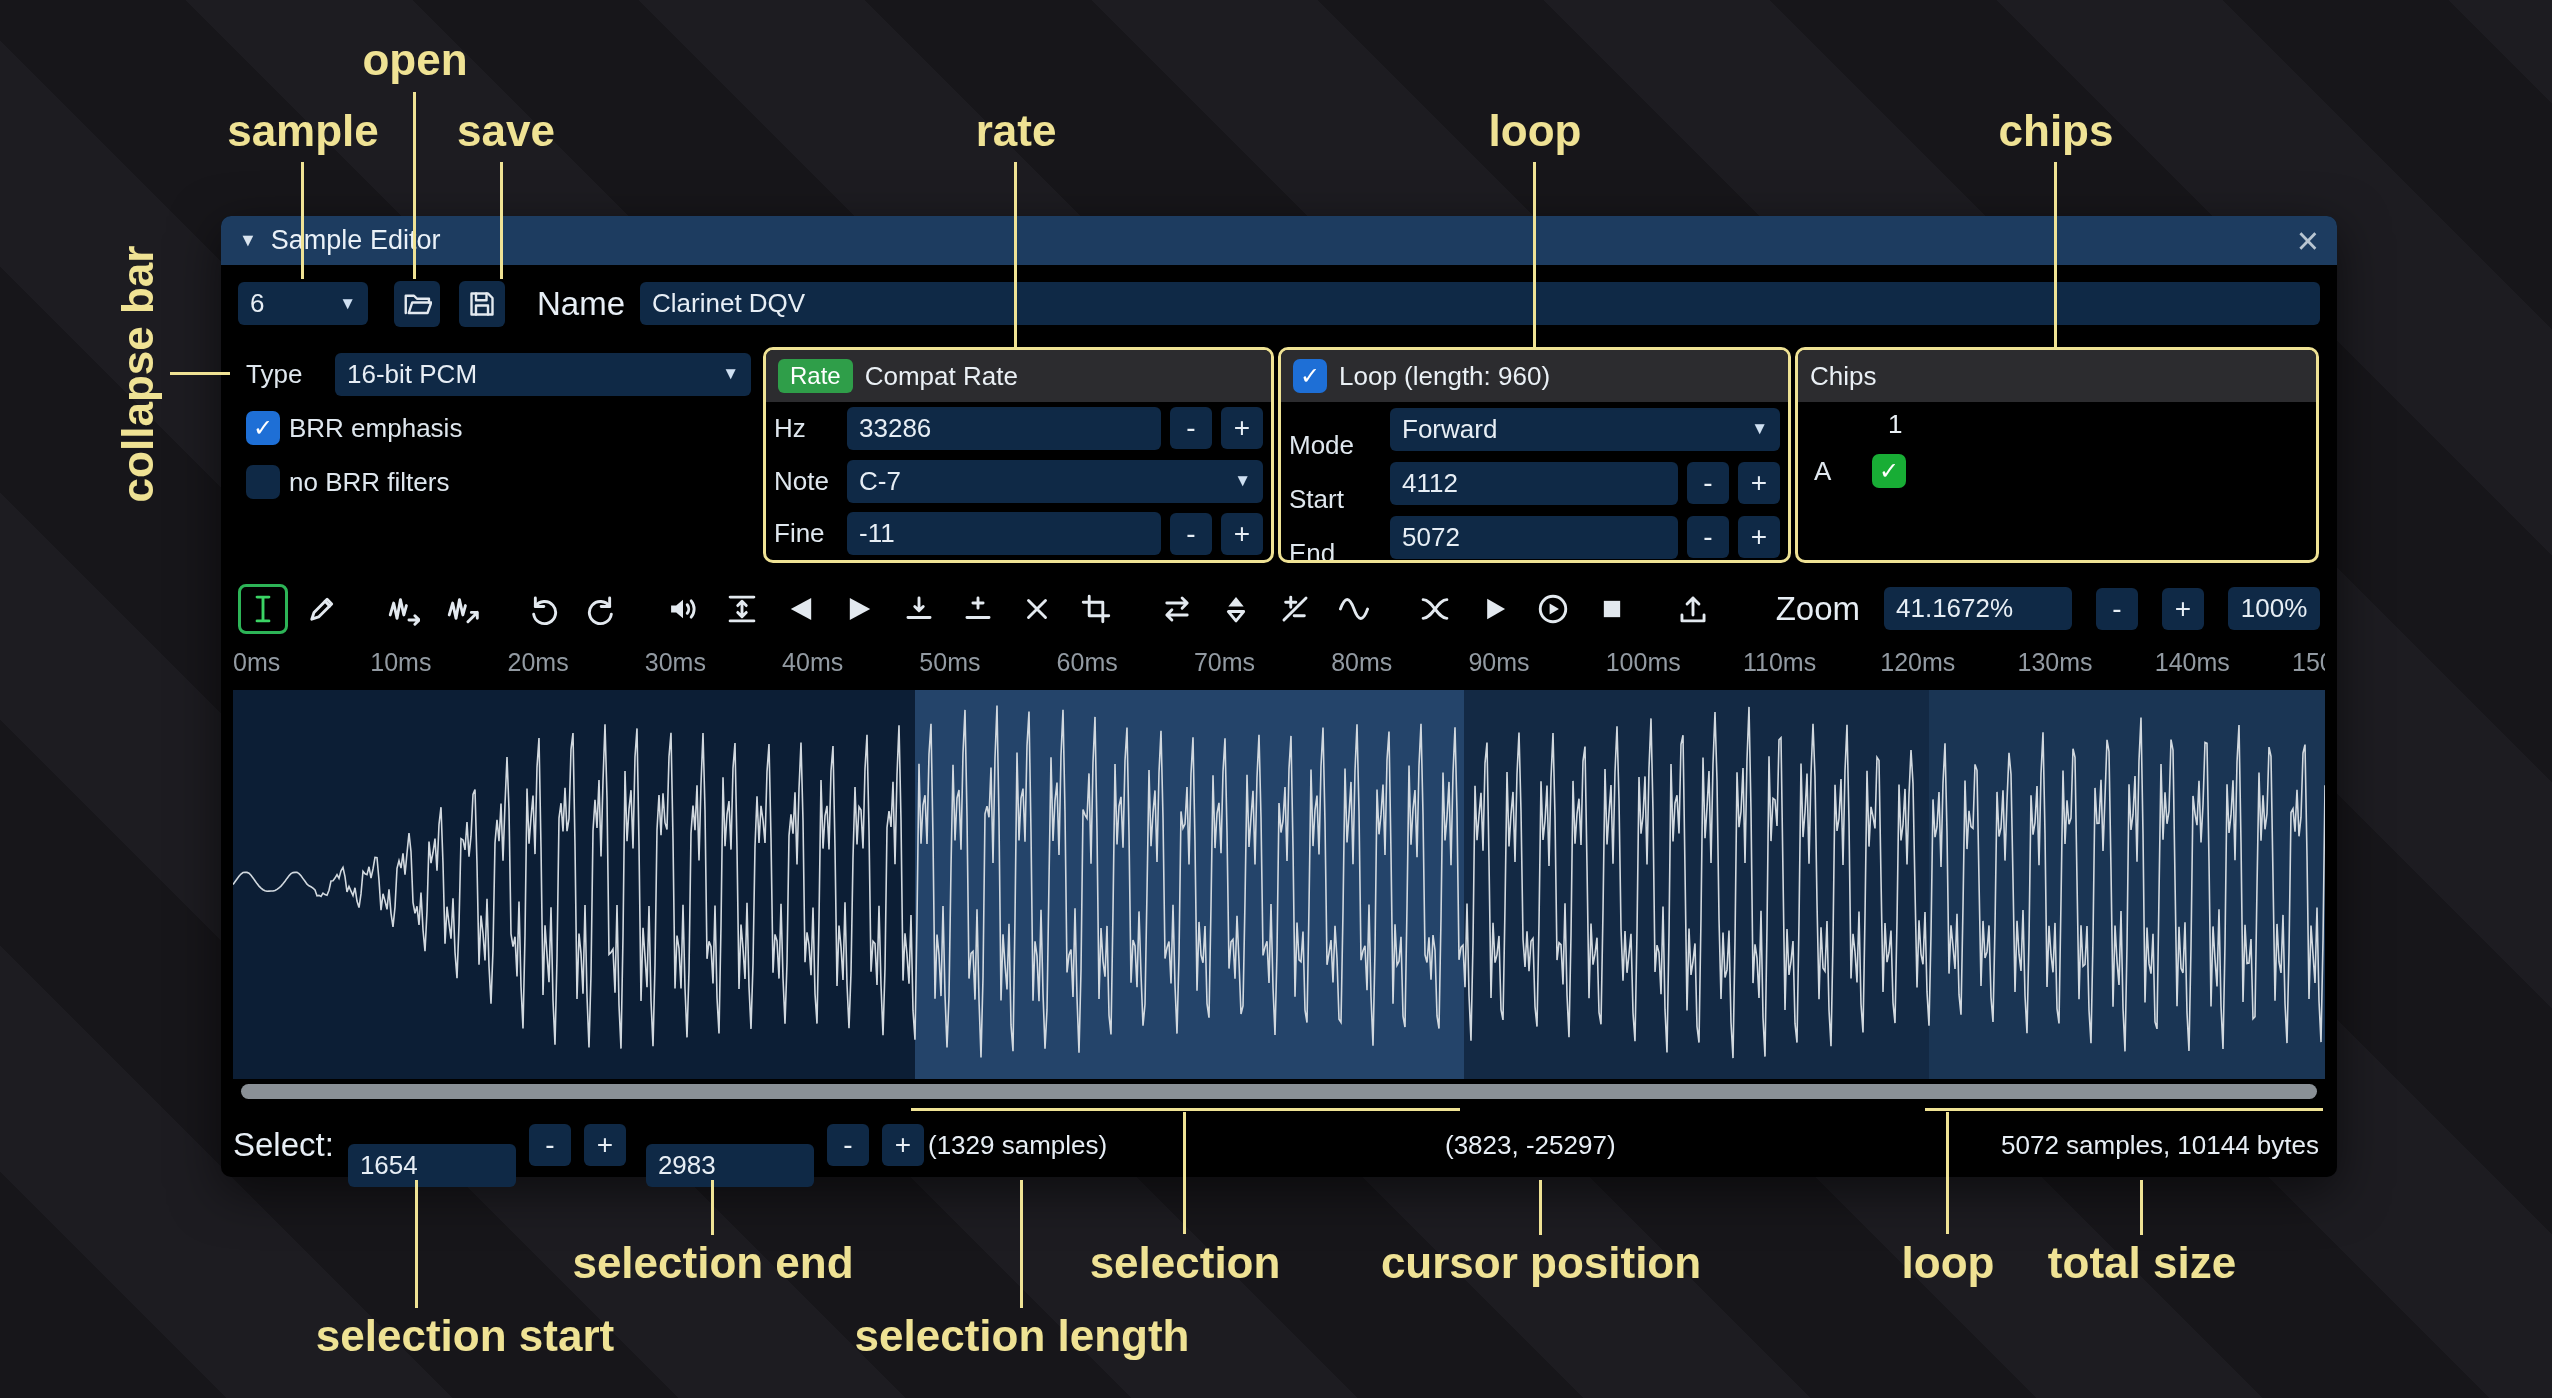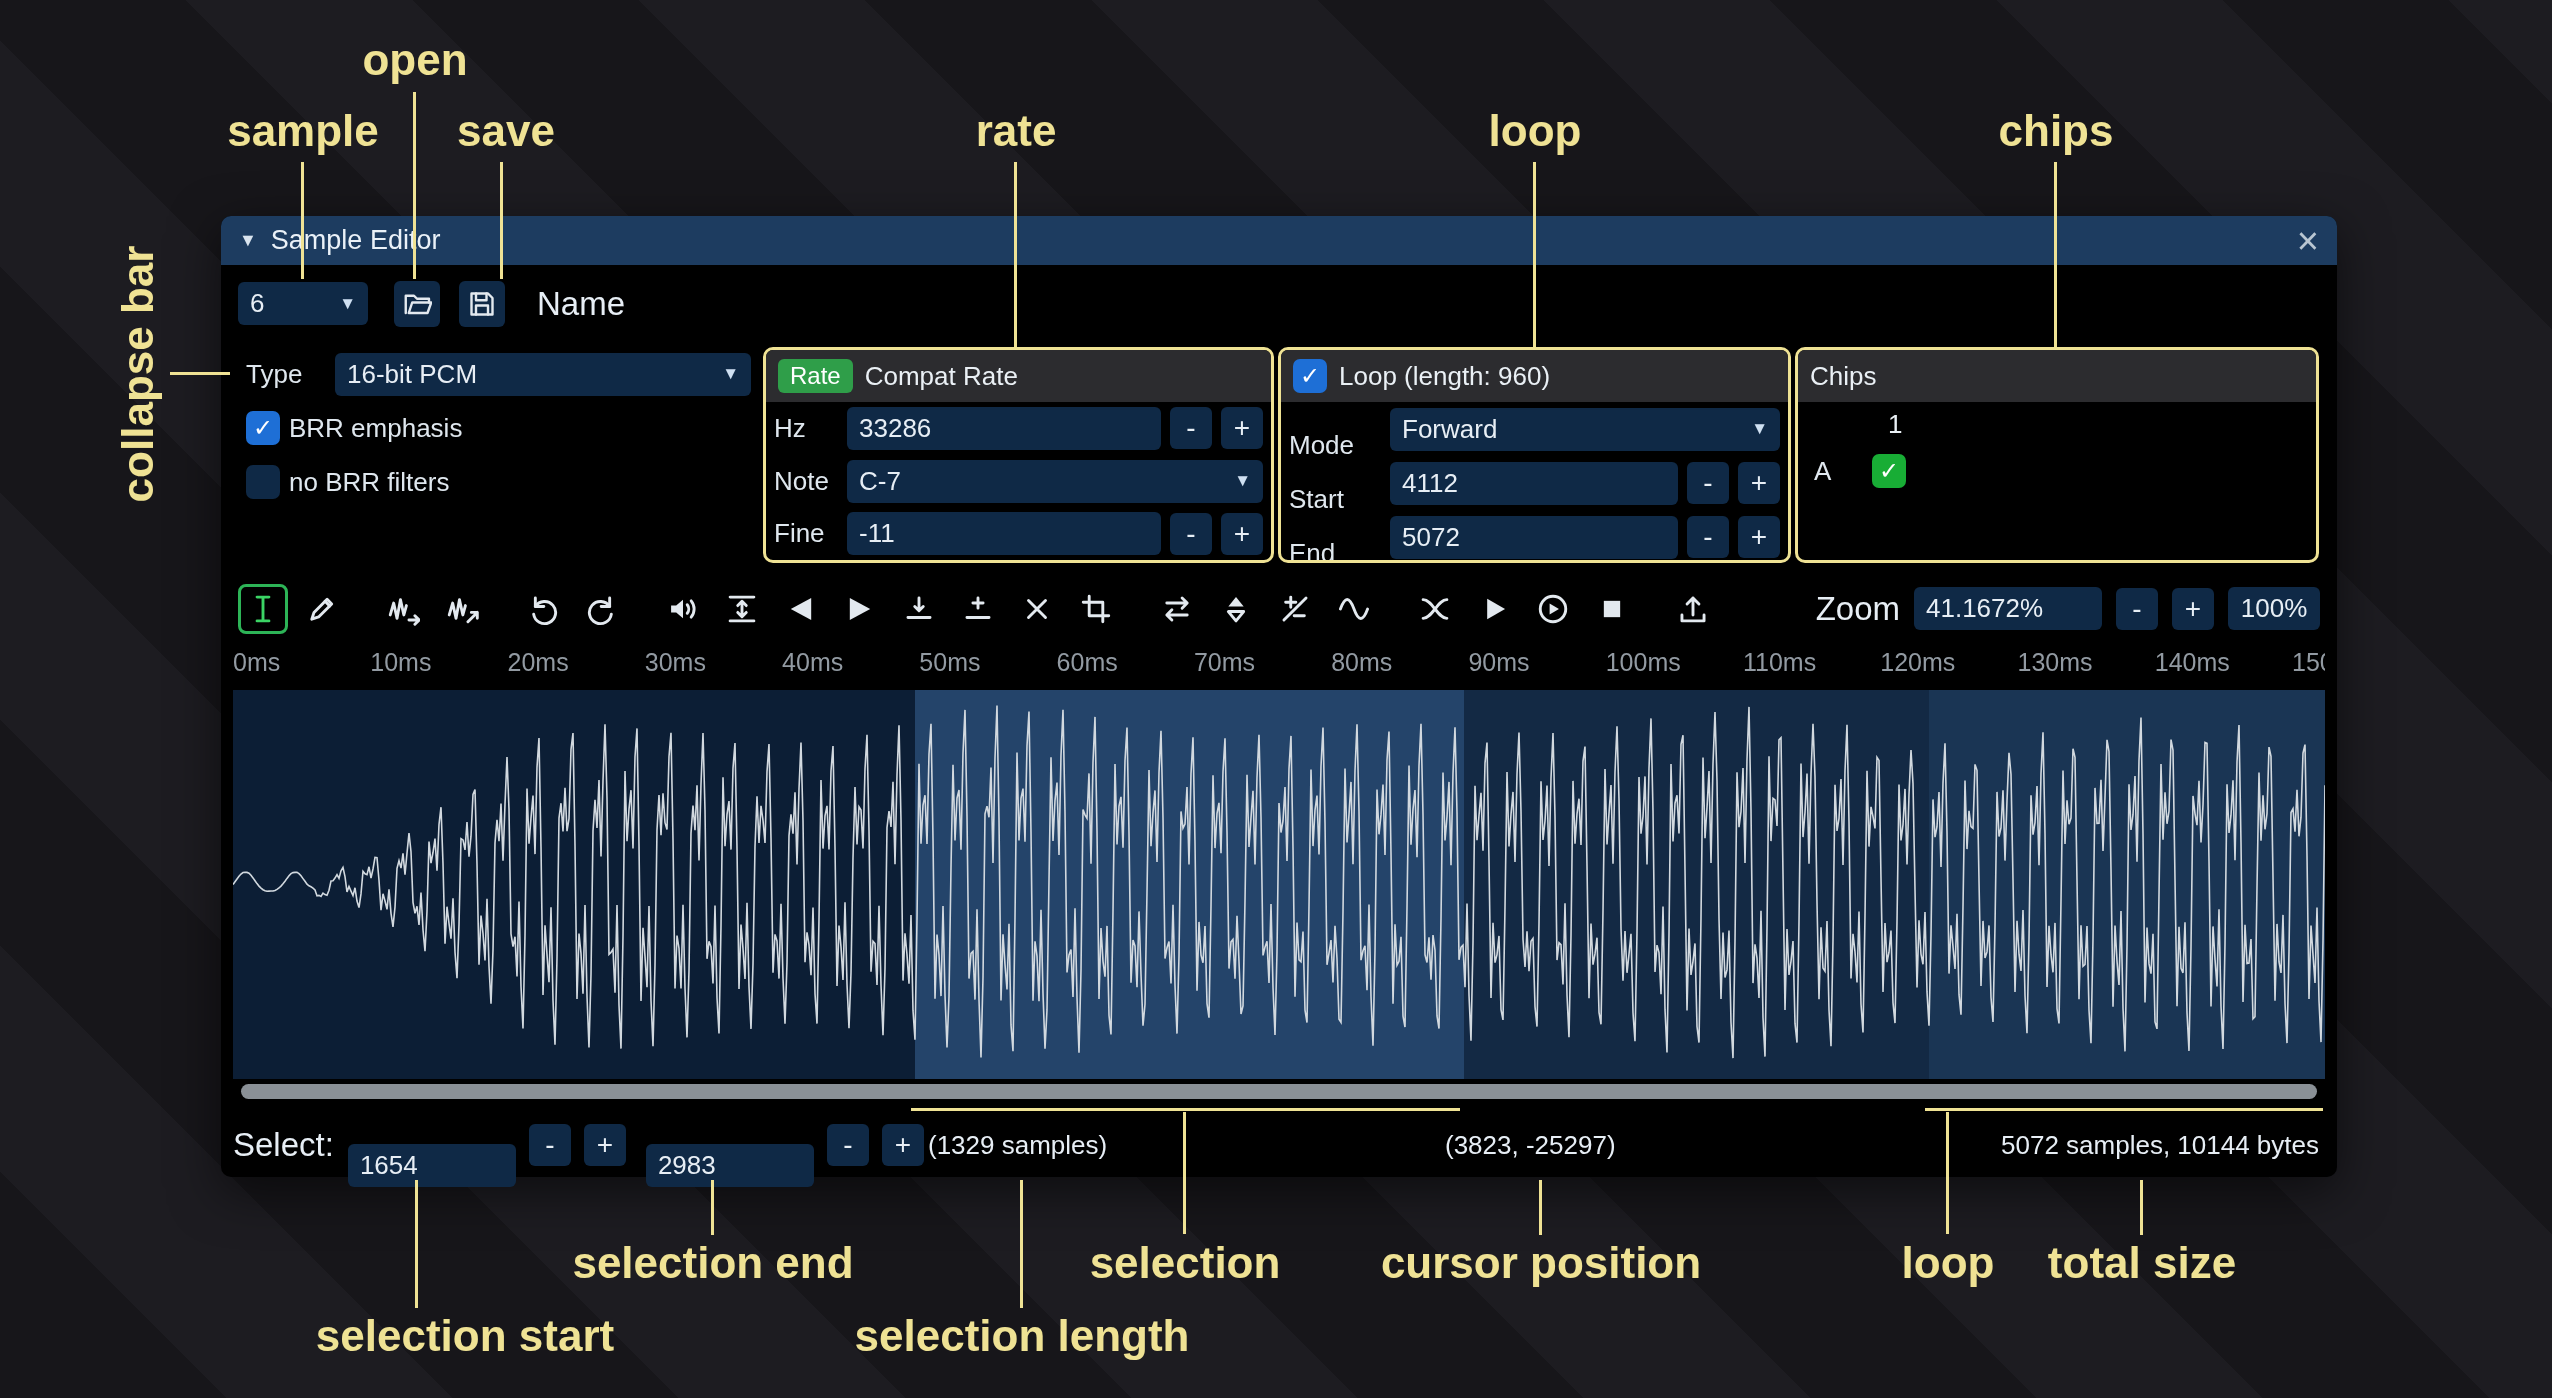--- a/index.html
+++ b/index.html
@@ -55,21 +55,21 @@
   .chiprow2{height:50px;padding-left:16px;gap:0;}
   .chiprow2 .rowlabel{width:58px;}
   
   .toolbar{position:absolute;top:363px;left:17px;right:17px;height:59px;display:flex;align-items:center;}
   .tbicons{display:flex;align-items:center;gap:9px;}
   .tbtn{width:50px;height:50px;border-radius:8px;display:flex;align-items:center;justify-content:center;color:#e3e9ef;flex:none;}
   .tbtn svg{width:34px;height:34px;stroke:currentColor;fill:none;stroke-width:1.7;
        stroke-linecap:round;stroke-linejoin:round;}
   .tbtn.active{border:3px solid #2db457;color:#3bd465;}
   .tbtn.gap{margin-left:22px;}
-  .zoom-cluster{margin-left:auto;display:flex;align-items:center;gap:14px;}
+  .zoom-cluster{margin-left:auto;display:flex;align-items:center;gap:24px;}
   .zoom-input{width:188px;flex:none;}
   .zoom-reset{width:92px;height:43px;background:var(--field);border-radius:6px;display:flex;
        align-items:center;justify-content:center;font-size:26px;color:var(--txt);flex:none;}
   
   .timeline{position:absolute;top:424px;left:12px;width:2092px;height:48px;overflow:hidden;}
   .tlabel{position:absolute;top:8px;font-size:25px;color:#929aa2;white-space:nowrap;}
   .wave{position:absolute;top:474px;left:12px;width:2092px;height:389px;background:#0c1e35;overflow:hidden;}
   .region{position:absolute;top:0;bottom:0;}
   .r-sel{background:rgba(86,143,210,.34);}
   .r-mid{background:rgba(86,143,210,.10);}
@@ -114,20 +114,23 @@
           <path d="M4.5 16l2.3-7h12.7L17 16H4.5z"></path>
       </svg>
     </div>
     <div class="iconbtn ml19">
       <svg viewBox="0 0 20 20">
         <path d="M3 3h11l3 3v11H3V3z"></path>
           <path d="M6 3v4.5h7V3M6 17v-6h8v6"></path>
       </svg>
     </div>
     <span class="lbl ml32">Name</span>
+    <div class="field name-input ml15">
+      <span>Clarinet DQV</span>
+    </div>
   </div>
 
   <div class="panels">
 
     <div class="panel info">
       <div class="prow">
         <span class="plabel w80">Type</span>
         <div class="field select flex1">
           <span>16-bit PCM</span>
           <span class="caret">▼</span>

